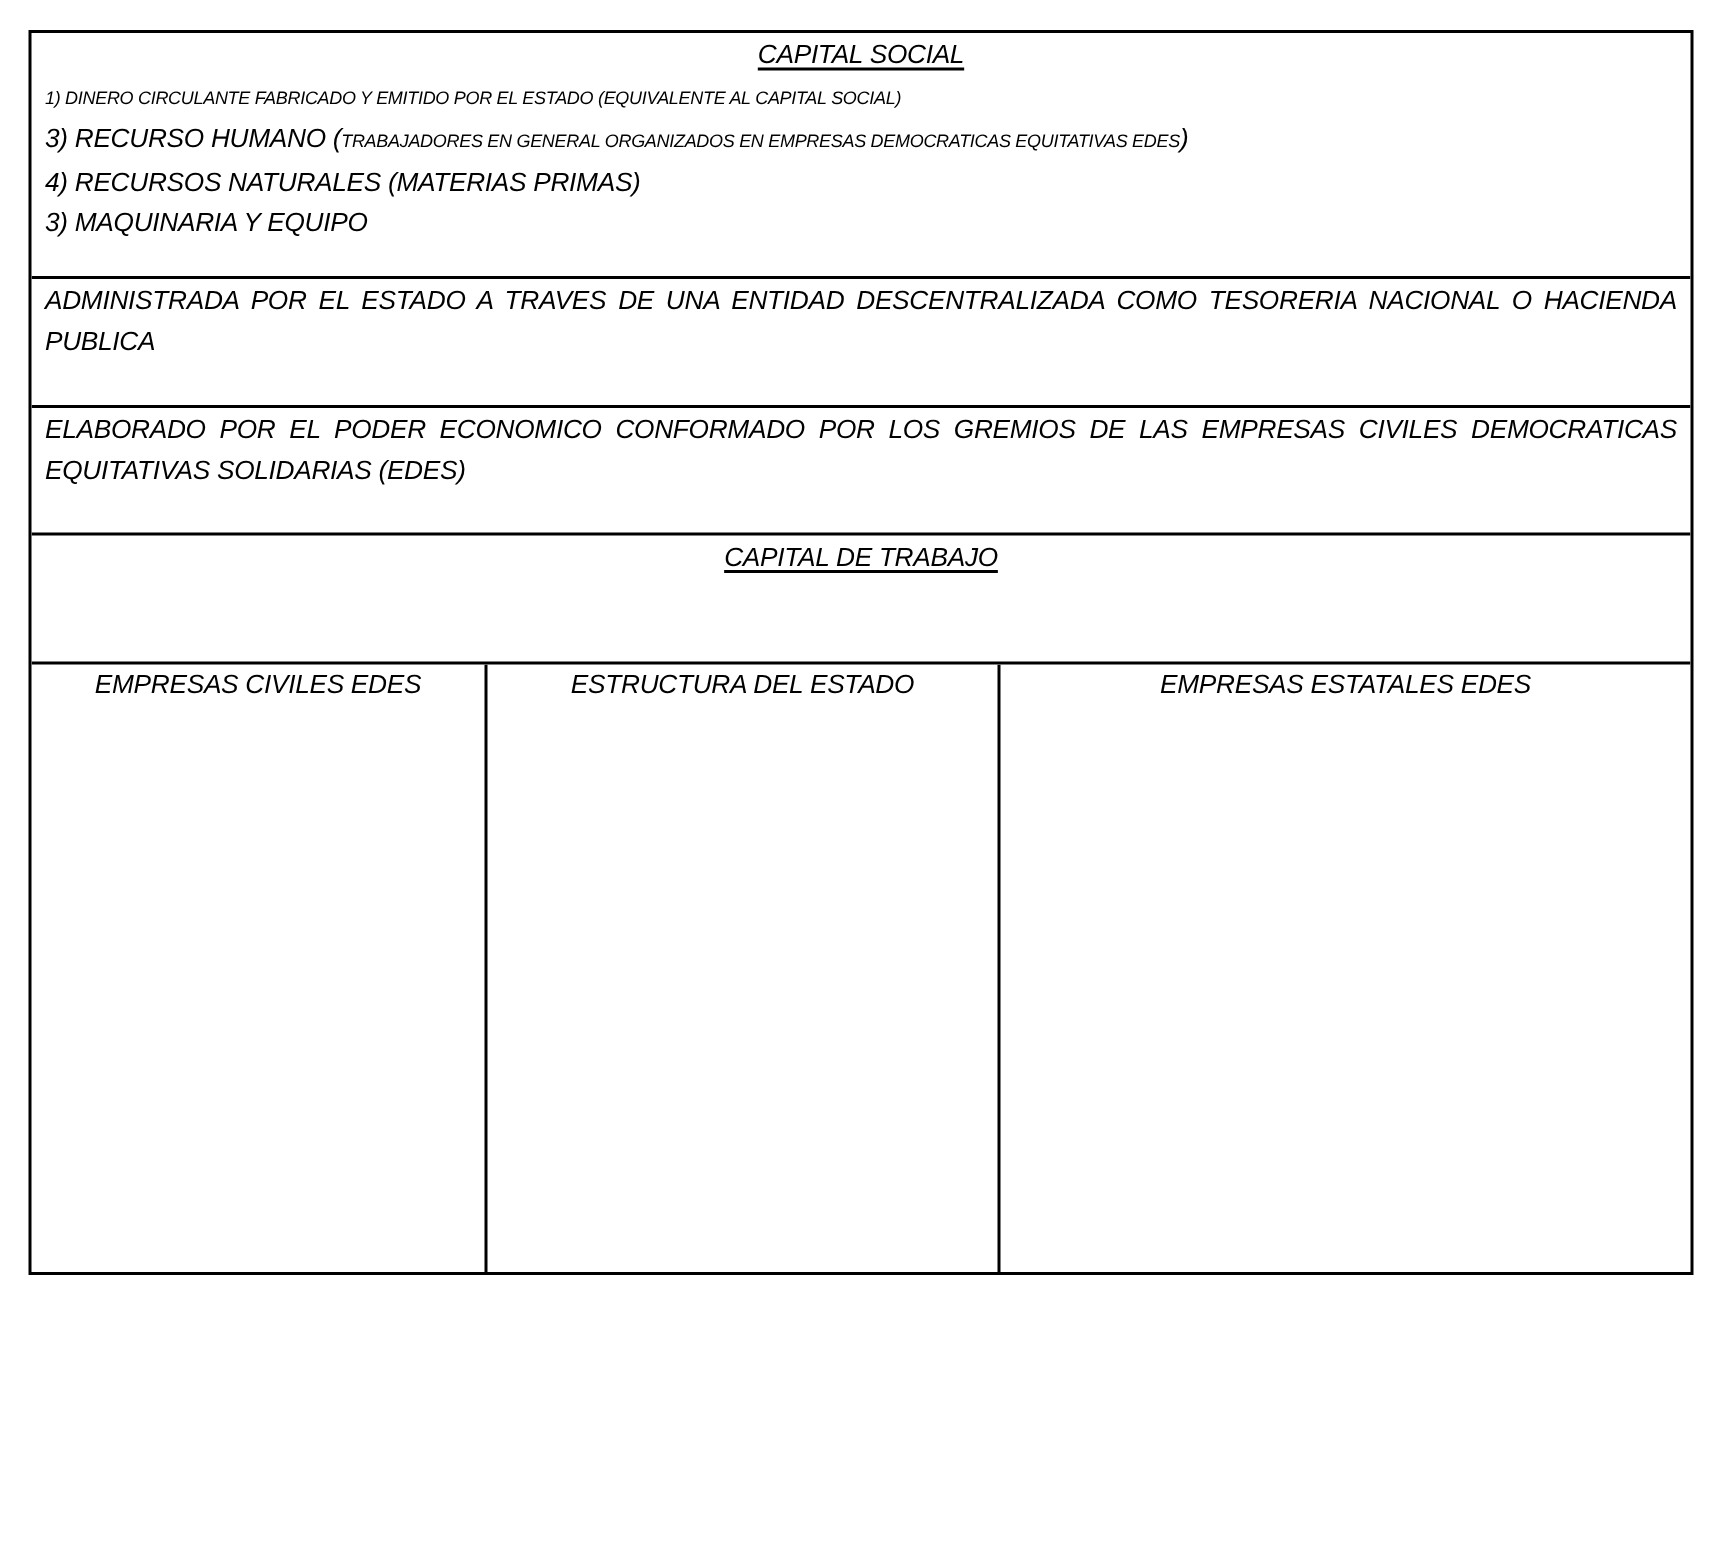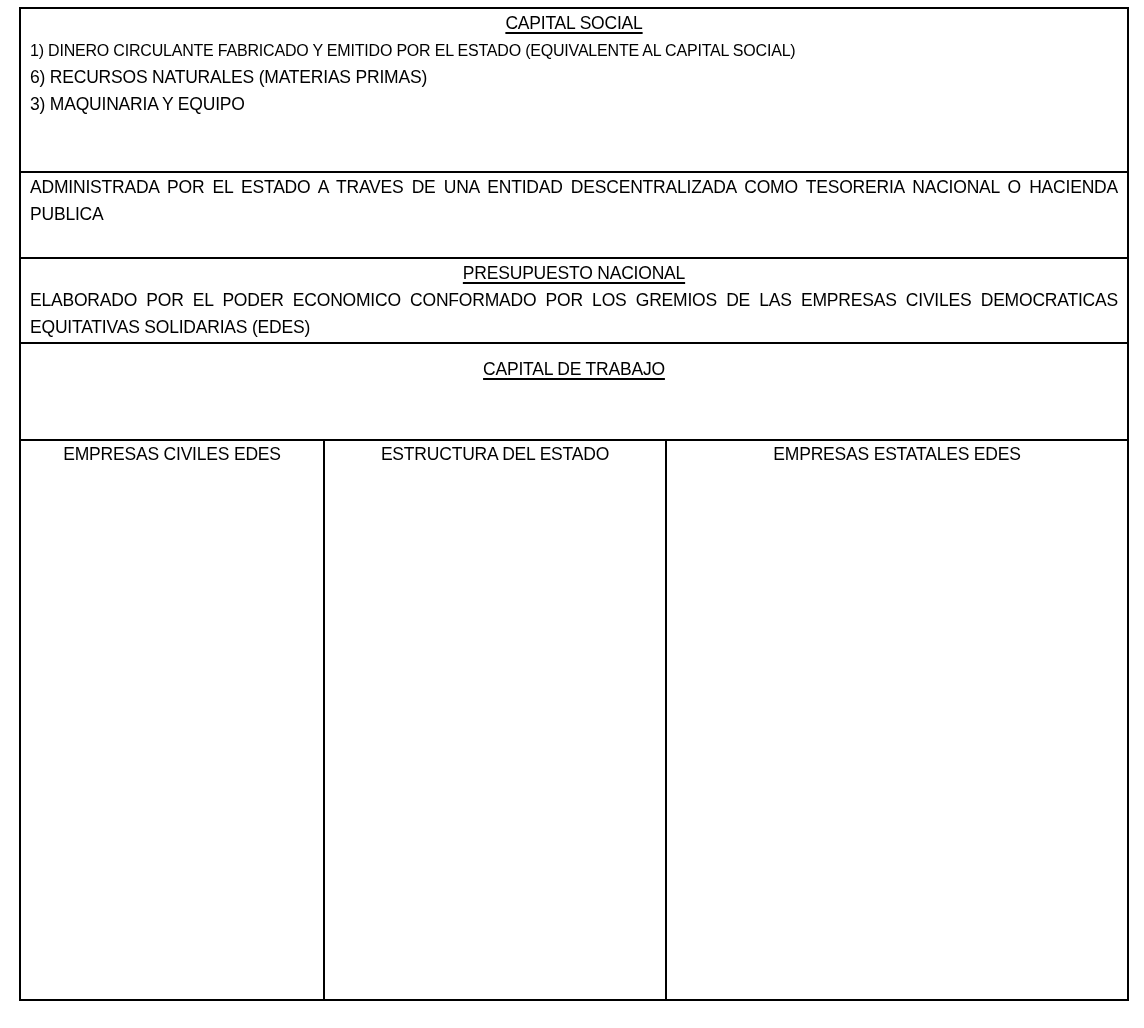--- a/index.html
+++ b/index.html
@@ -11,48 +11,49 @@
   body{
     width:1144px;height:1028px;
     background:var(--paper);
     color:var(--ink);
     font-family:"Liberation Sans","DejaVu Sans",sans-serif;
     font-size:17.5px;
     letter-spacing:-0.2px;
     position:relative;
   }
   .doc{
-    position:absolute;left:19px;top:7px;
-    width:1110px;height:994px;
+    position:absolute;left:19px;top:20px;
+    width:1110px;height:830px;
     border:2px solid var(--border);
     box-sizing:border-box;
     display:flex;flex-direction:column;
     overflow:hidden;
+    font-style:italic;
   }
   .row{
     box-sizing:border-box;
     border-bottom:2px solid var(--border);
     padding:1px 9px 0 9px;
     overflow:hidden;
     flex:0 0 auto;
   }
   .row:last-child{border-bottom:none;}
   .r1{height:164px;}
   .r2{height:86px;}
   .r3{height:85px;}
-  .r4{height:86px;margin-top:11px;}
+  .r4{height:86px;}
   .r5{height:28px;padding:0;}
   .line, p.body, .title{line-height:27px;}
   .title{
     text-align:center;
     text-decoration:underline;
     text-underline-offset:3px;
     text-decoration-thickness:2px;
   }
-  .small{font-size:16px;}
+  .small{font-size:12px;}
   .justify{text-align:justify;}
   p{margin:0;}
   .u-seg{
     text-decoration:underline;
     text-underline-offset:3px;
     text-decoration-thickness:2px;
   }
   .cols{display:flex;height:100%;}
   .col{box-sizing:border-box;}
   .c1{width:304px;border-right:2px solid var(--border);}
@@ -66,31 +67,31 @@
 </style>
 </head>
 <body>
 
 <div class="doc">
 
   <section class="row r1">
     <div class="title">CAPITAL SOCIAL</div>
     <div>
         <div class="line"><span class="small">1) DINERO CIRCULANTE FABRICADO Y EMITIDO POR EL ESTADO (EQUIVALENTE AL CAPITAL SOCIAL)</span></div>
-        <div class="line"><span>6) RECURSOS NATURALES (MATERIAS PRIMAS)</span></div>
+        <div class="line"><span>3) RECURSO HUMANO (</span><span class="small">TRABAJADORES EN GENERAL ORGANIZADOS EN EMPRESAS DEMOCRATICAS EQUITATIVAS EDES</span><span>)</span></div>
+        <div class="line"><span>4) RECURSOS NATURALES (MATERIAS PRIMAS)</span></div>
         <div class="line"><span>3) MAQUINARIA Y EQUIPO</span></div>
       </div>
   </section>
 
   <section class="row r2">
     <p class="body justify">ADMINISTRADA POR EL ESTADO A TRAVES DE UNA ENTIDAD DESCENTRALIZADA COMO TESORERIA NACIONAL O HACIENDA PUBLICA</p>
   </section>
 
   <section class="row r3">
-    <div class="title">PRESUPUESTO NACIONAL</div>
     <p class="body justify">ELABORADO POR EL PODER ECONOMICO CONFORMADO POR LOS GREMIOS DE LAS EMPRESAS CIVILES DEMOCRATICAS EQUITATIVAS SOLIDARIAS (EDES)</p>
   </section>
 
   <section class="row r4">
     <div class="title">CAPITAL DE TRABAJO</div>
   </section>
 
   <section class="row r5 cols">
     <div class="col c1 hcell">EMPRESAS CIVILES EDES</div>
     <div class="col c2 hcell">ESTRUCTURA DEL ESTADO</div>

